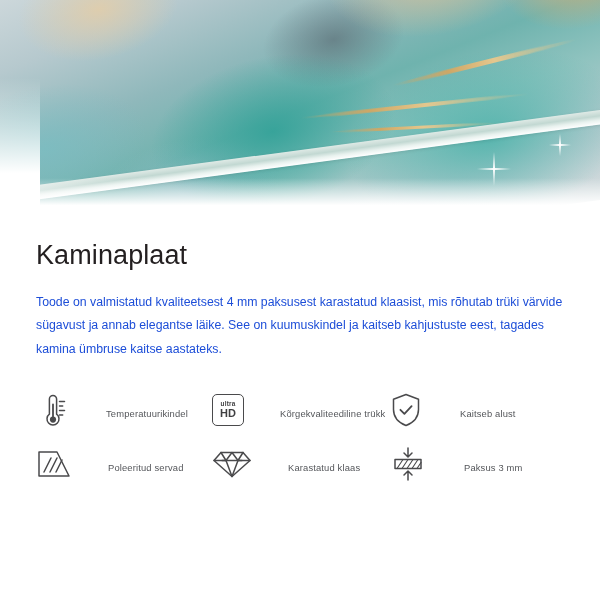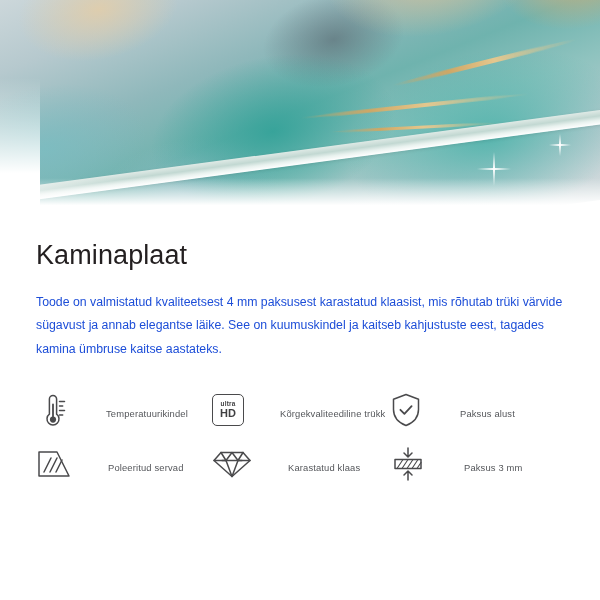--- a/index.html
+++ b/index.html
@@ -234,21 +234,21 @@
         <div class="feature-label">Kõrgekvaliteediline trükk</div>
       </div>
 
       <div class="feature">
         <div class="feature-icon">
           <svg width="36" height="40" viewBox="0 0 36 40" fill="none" stroke="#4a4a4c" stroke-width="1.5" stroke-linejoin="round" stroke-linecap="round">
             <path d="M18 4.5 5.5 9.2v10.2c0 7.4 5.2 13.2 12.5 16.1 7.3-2.9 12.5-8.7 12.5-16.1V9.2L18 4.5z"></path>
             <path d="M12.4 19.8l4 4 7.2-7.6" stroke-width="1.8"></path>
           </svg>
         </div>
-        <div class="feature-label">Paksus alust</div>
+        <div class="feature-label">Kaitseb alust</div>
       </div>
 
       <div class="feature">
         <div class="feature-icon">
           <svg width="36" height="34" viewBox="0 0 36 34" fill="none" stroke="#4a4a4c" stroke-width="1.5" stroke-linecap="round" stroke-linejoin="round">
             <path d="M3 29h30L21 5H3v24z"></path>
             <path d="M8 25l7-14M14 25l7-14M20 25l6-12"></path>
           </svg>
         </div>
         <div class="feature-label">Poleeritud servad</div>

